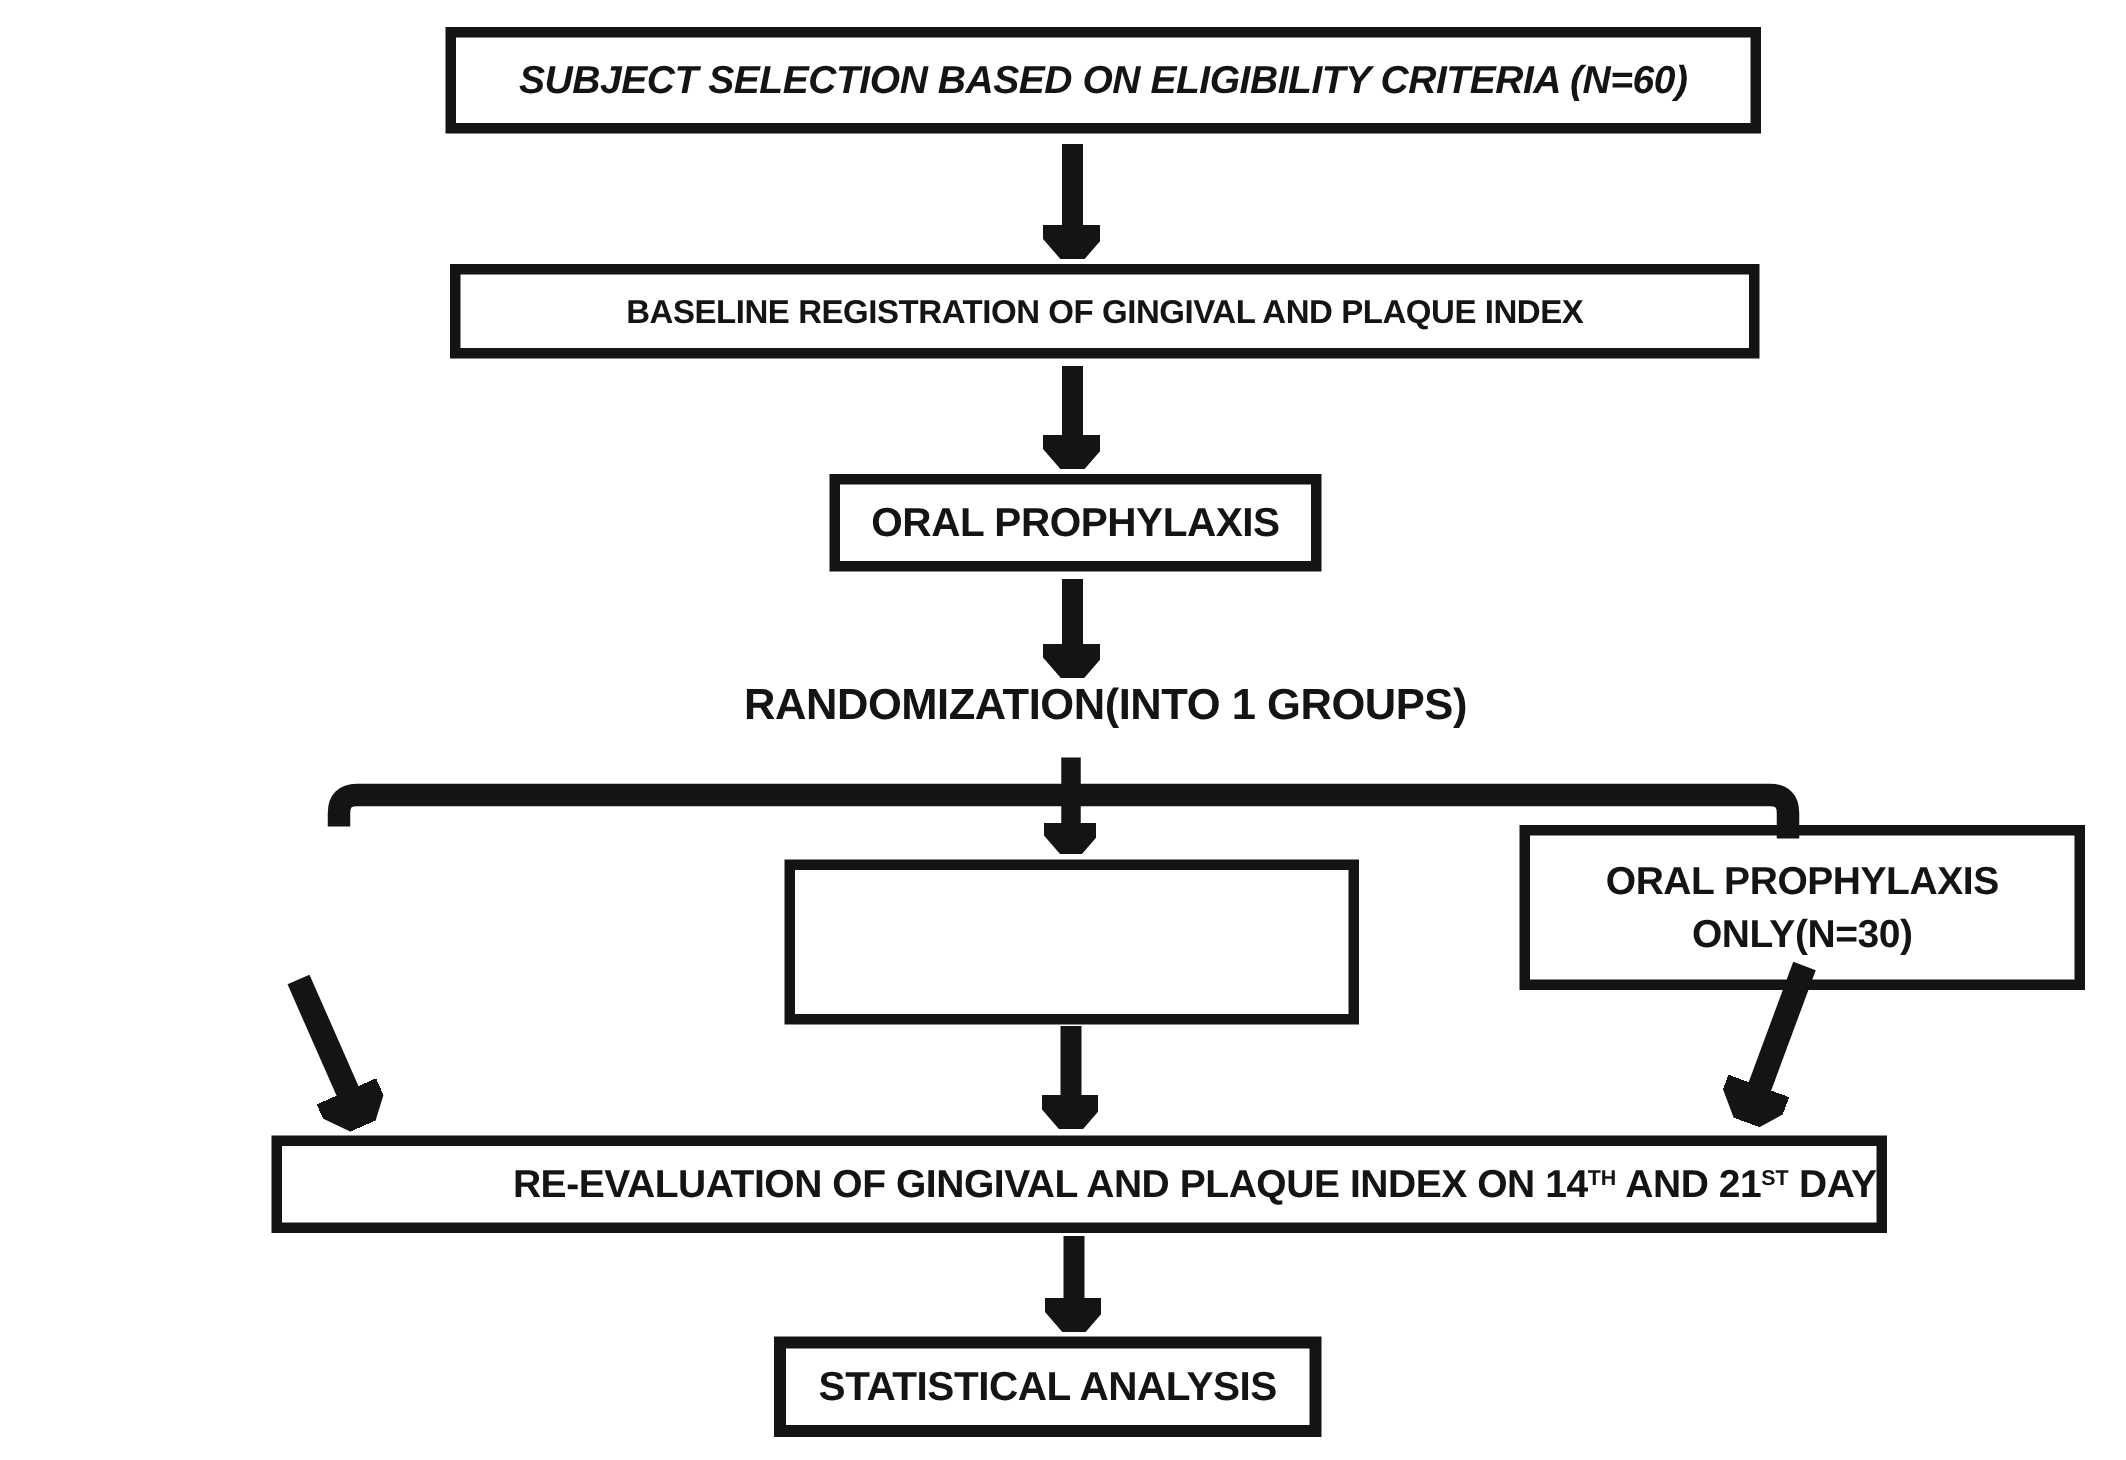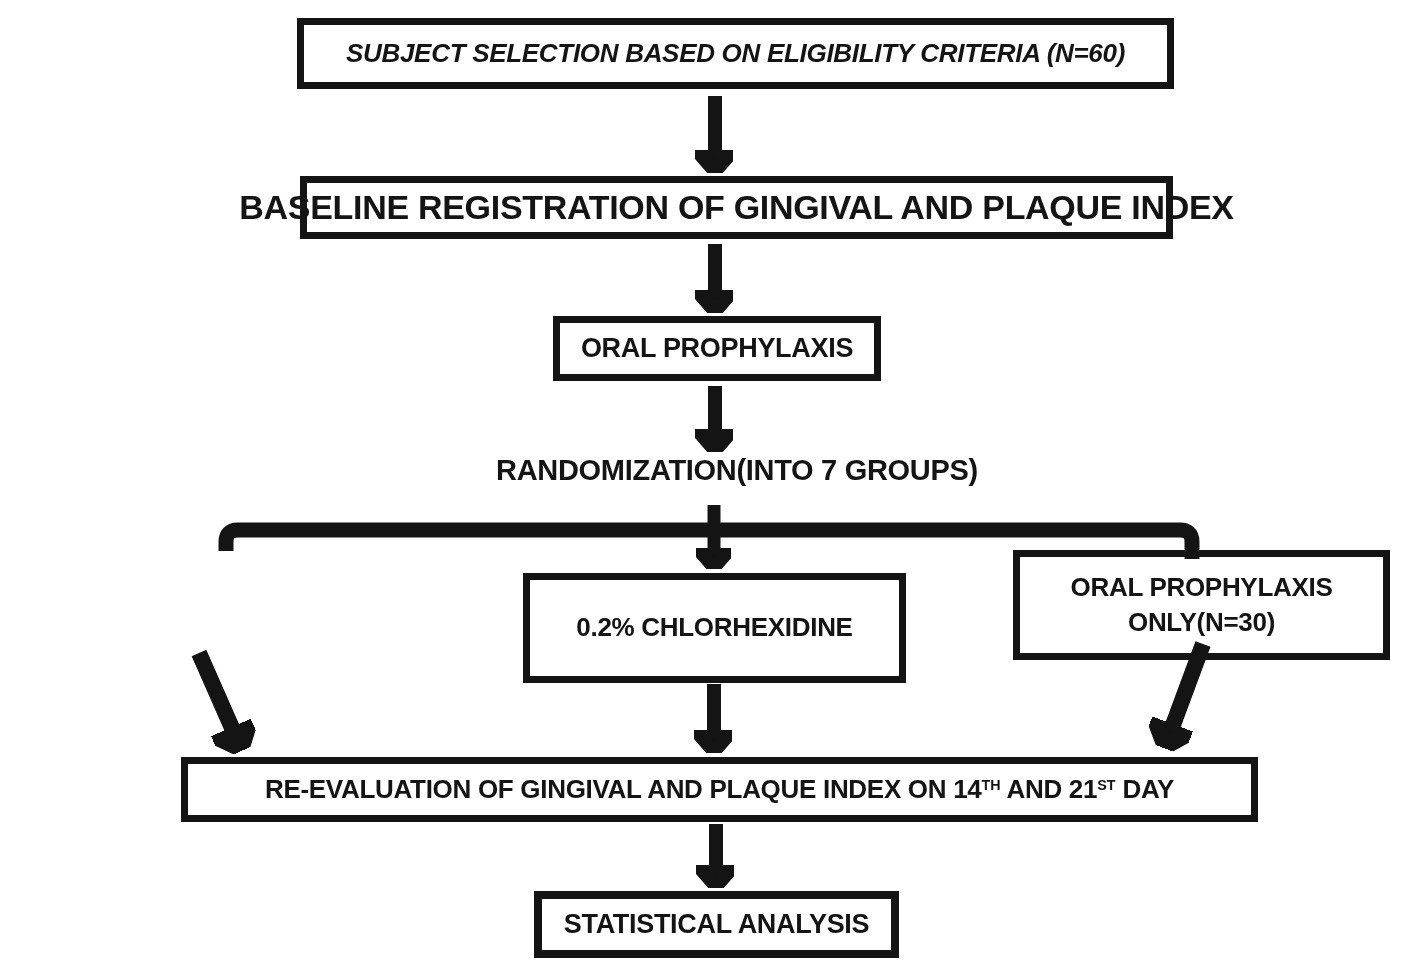--- a/index.html
+++ b/index.html
@@ -22,27 +22,27 @@
     flex-direction: column;
     align-items: center;
     justify-content: center;
     text-align: center;
     font-weight: 700;
     letter-spacing: -0.3px;
     z-index: 1;
     line-height: 1.35;
   }
   .node-subject        { left: 297px;  top: 18px;  width: 877px;  height: 71px;  font-size: 26px; white-space: nowrap; font-style: italic; }
-  .node-baseline       { left: 300px;  top: 176px; width: 873px;  height: 63px;  font-size: 34px; white-space: nowrap; }
+  .node-baseline       { left: 300px;  top: 176px; width: 873px;  height: 63px;  font-size: 22px; white-space: nowrap; }
   .node-oral           { left: 553px;  top: 316px; width: 328px;  height: 65px;  font-size: 27px; white-space: nowrap; }
   .node-lemongrass     { left: 17px;   top: 545px; width: 408px;  height: 112px; font-size: 26px; }
   .node-chlorhexidine  { left: 523px;  top: 573px; width: 383px;  height: 110px; font-size: 26px; }
   .node-prophy-only    { left: 1013px; top: 550px; width: 377px;  height: 110px; font-size: 26px; }
-  .node-reeval         { left: 181px;  top: 757px; width: 1077px; height: 65px;  font-size: 26px; white-space: nowrap; }
-  .node-statistical    { left: 534px;  top: 891px; width: 365px;  height: 67px;  font-size: 27px; border-width: 8px; white-space: nowrap; }
+  .node-reeval         { left: 181px;  top: 757px; width: 1077px; height: 65px;  font-size: 26px; white-space: nowrap; align-items: flex-end; }
+  .node-statistical    { left: 516px;  top: 891px; width: 365px;  height: 67px;  font-size: 27px; border-width: 8px; white-space: nowrap; }
   .free-label {
     position: absolute;
     left: 737px;
     top: 454px;
     transform: translateX(-50%);
     font-weight: 700;
     font-size: 29px;
     letter-spacing: -0.3px;
     white-space: nowrap;
     z-index: 1;
@@ -74,26 +74,25 @@
 
   <div class="node node-baseline">
     <span>BASELINE REGISTRATION OF GINGIVAL AND PLAQUE INDEX</span>
   </div>
 
   <div class="node node-oral">
     <span>ORAL PROPHYLAXIS</span>
   </div>
 
   <div class="free-label">
-    <span>RANDOMIZATION(INTO 7 GROUPS)</span>
+    <span>RANDOMIZATION(INTO 1 GROUPS)</span>
   </div>
 
 
   <div class="node node-chlorhexidine">
-    <span>0.2% CHLORHEXIDINE</span>
   </div>
 
   <div class="node node-prophy-only">
     <span>ORAL PROPHYLAXIS</span>
     <span>ONLY(N=30)</span>
   </div>
 
   <div class="node node-reeval">
     <span><span>RE-EVALUATION OF GINGIVAL AND PLAQUE INDEX ON 14</span><sup class="ord">TH</sup><span> AND 21</span><sup class="ord">ST</sup><span> DAY</span></span>
   </div>

